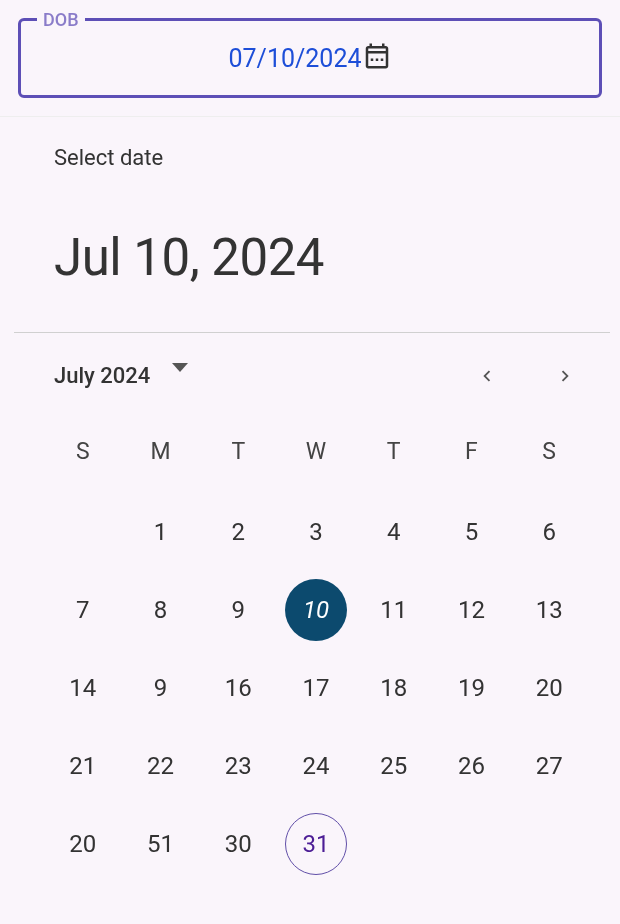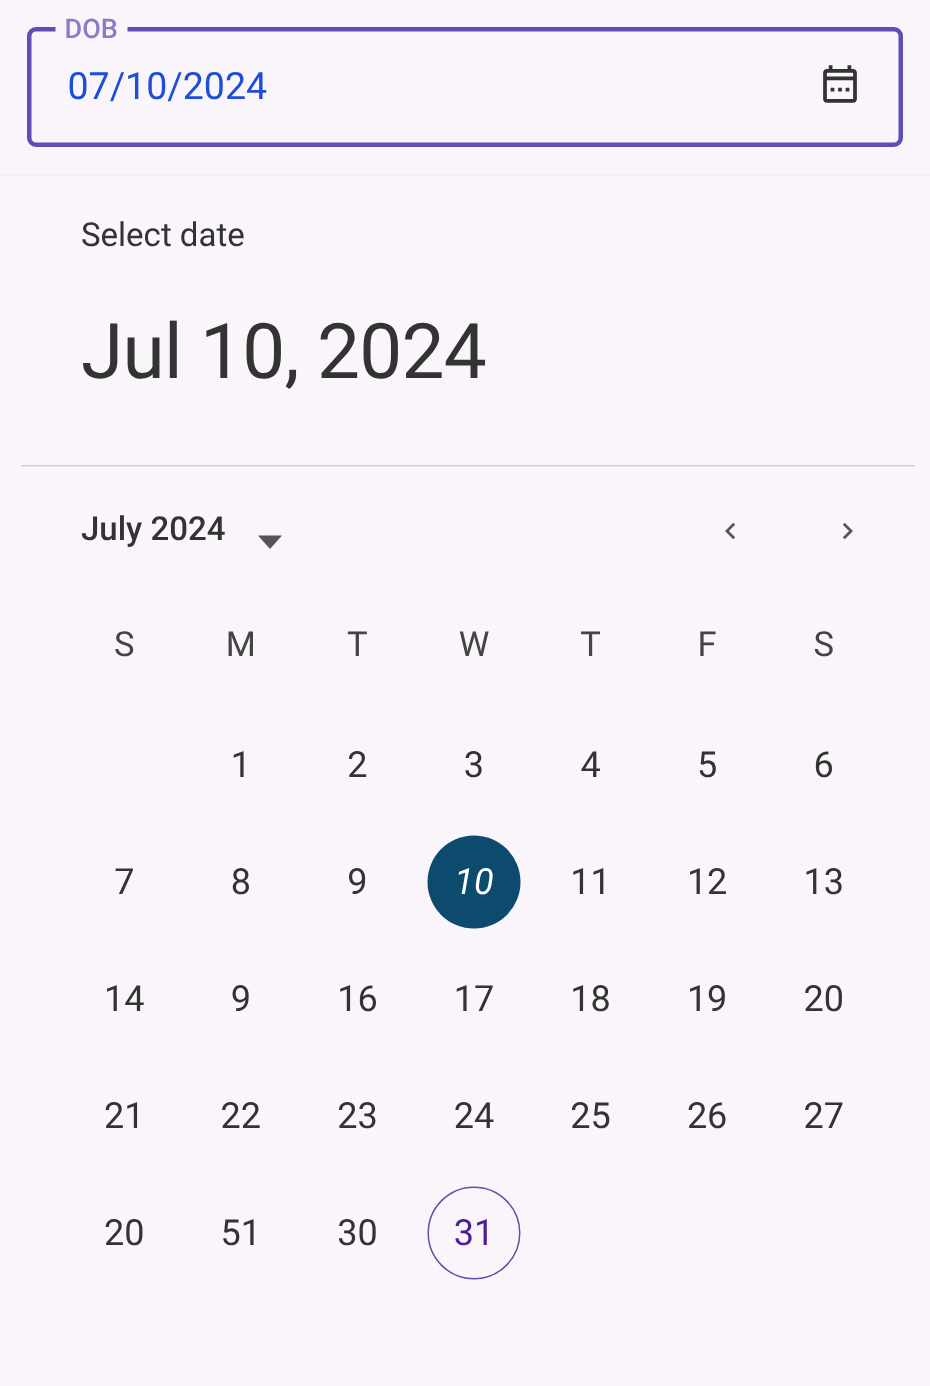--- a/index.html
+++ b/index.html
@@ -18,21 +18,21 @@
       padding: 18px;
       border-bottom: 1px solid #eee;
     }
     .input-wrapper {
       position: relative;
       border: 3px solid #5d4fb6;
       border-radius: 6px;
       padding: 20px 24px;
       display: flex;
       align-items: center;
-      justify-content: space-between;
+      justify-content: center;
     }
     .input-label {
       position: absolute;
       top: -12px;
       left: 16px;
       background: #faf5fb;
       padding: 0 6px;
       color: #8a7cc9;
       font-size: 18px;
       font-weight: 500;
@@ -45,21 +45,21 @@
       width: 30px;
       height: 30px;
     }
     .datepicker {
       padding: 28px 50px 0 54px;
     }
     .select-date-label {
       font-size: 22px;
       color: #333;
       font-weight: 400;
-      margin-bottom: 36px;
+      margin-bottom: 58px;
     }
     .selected-date {
       font-size: 51px;
       color: #333;
       font-weight: 400;
       margin-bottom: 45px;
       letter-spacing: -0.5px;
     }
     .divider {
       height: 1px;
@@ -67,21 +67,21 @@
       margin: 0 -40px 0 -40px;
     }
     .month-nav {
       display: flex;
       align-items: center;
       justify-content: space-between;
       padding: 30px 0 36px 0;
     }
     .month-selector {
       display: flex;
-      align-items: flex-end;
+      align-items: flex-start;
       gap: 22px;
       cursor: pointer;
     }
     .month-label {
       font-size: 22px;
       color: #333;
       font-weight: 500;
     }
     .chevron-down-icon {
       width: 0;

